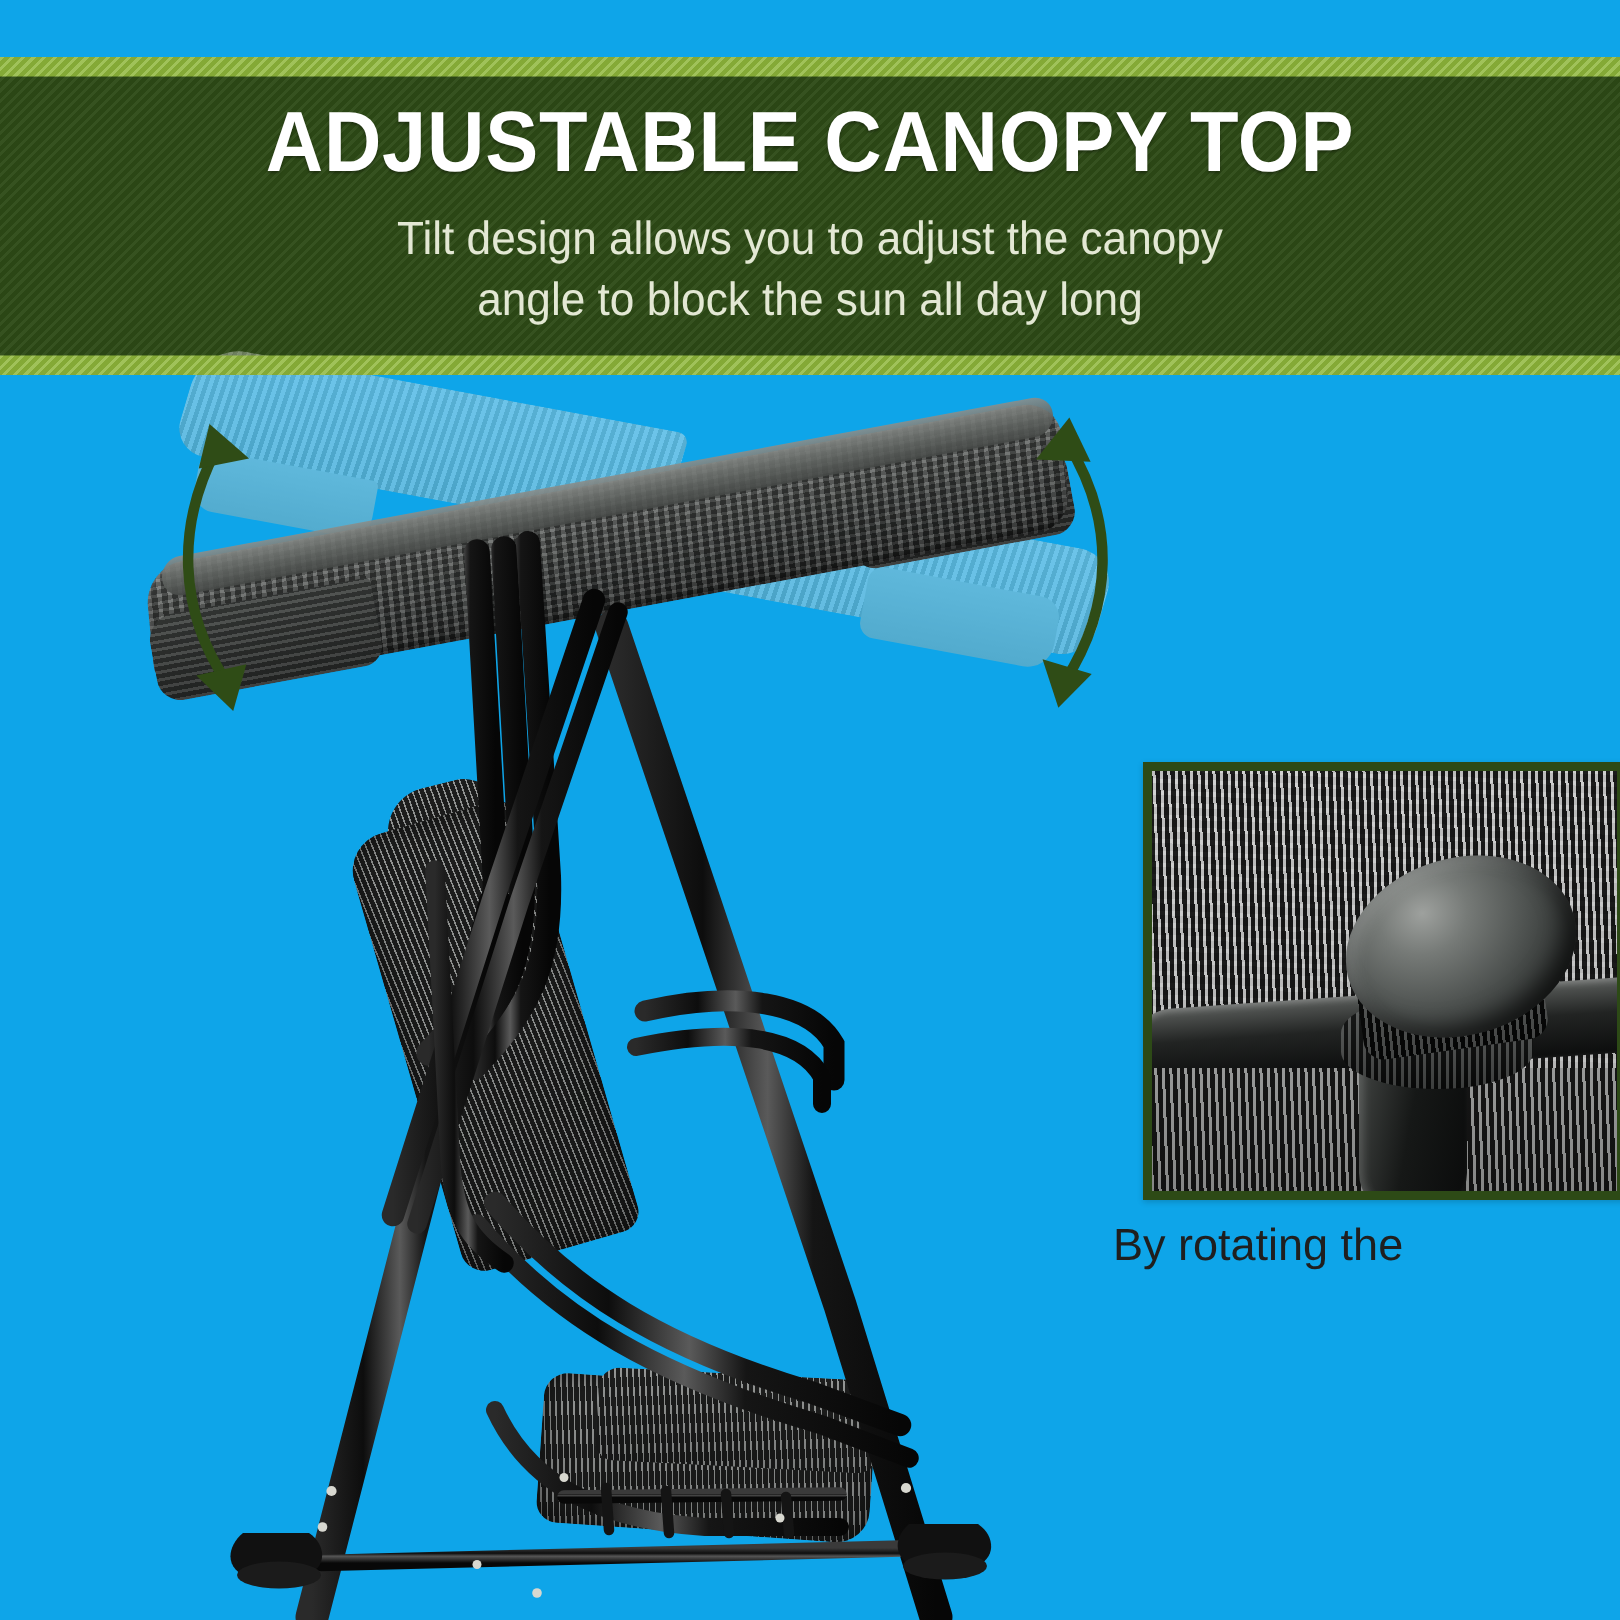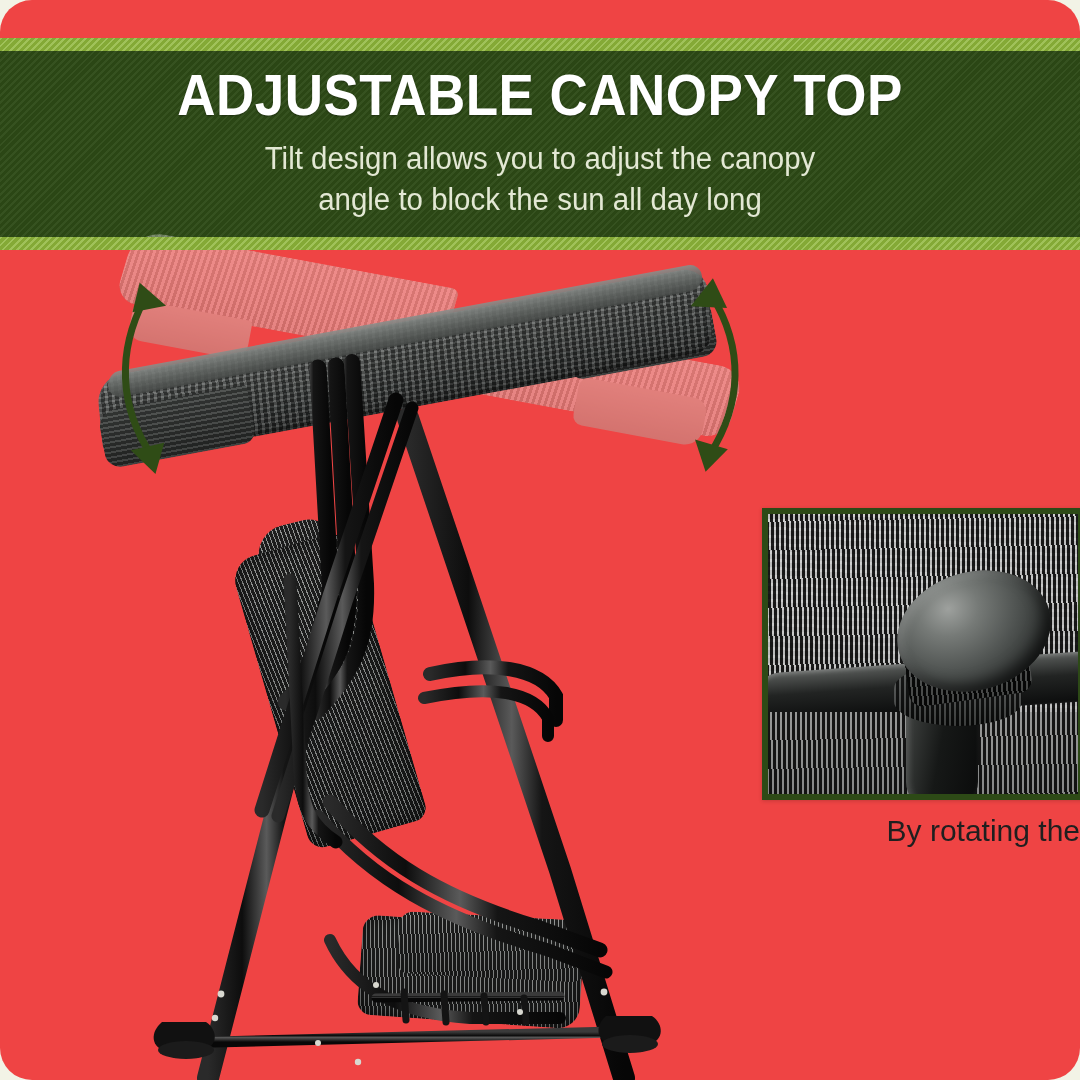--- a/index.html
+++ b/index.html
@@ -14,23 +14,22 @@
   body {
     font-family: "Liberation Sans", sans-serif;
     background: #f2f3e6;
     position: relative;
   }
 
   #stage {
     position: relative;
     width: 1080px;
     height: 1080px;
-    background: #ef4444;
+    background: #0ea5e9;
     overflow: hidden;
-    border-radius: 32px;
   }
 
   
   .banner {
     position: absolute;
     left: 0;
     top: 38px;
     width: 1080px;
     height: 212px;
     background:
@@ -355,21 +354,21 @@
                   #9ea19e 0%, #767a77 22%, #4d514f 52%, #2a2d2c 78%, #151716 100%);
     box-shadow: inset -6px -8px 14px rgba(0,0,0,0.6),
                 inset 4px 5px 10px rgba(255,255,255,0.18);
   }
 
   .inset-caption {
     position: absolute;
     left: 742px;
     top: 812px;
     width: 338px;
-    text-align: right;
+    text-align: left;
     font-family: "Liberation Sans Narrow", "Liberation Sans", sans-serif;
     font-size: 30px;
     line-height: 37px;
     color: #1f1f1f;
   }
   .inset-caption .line { display: block; }
 </style>
 </head>
 <body>
 

